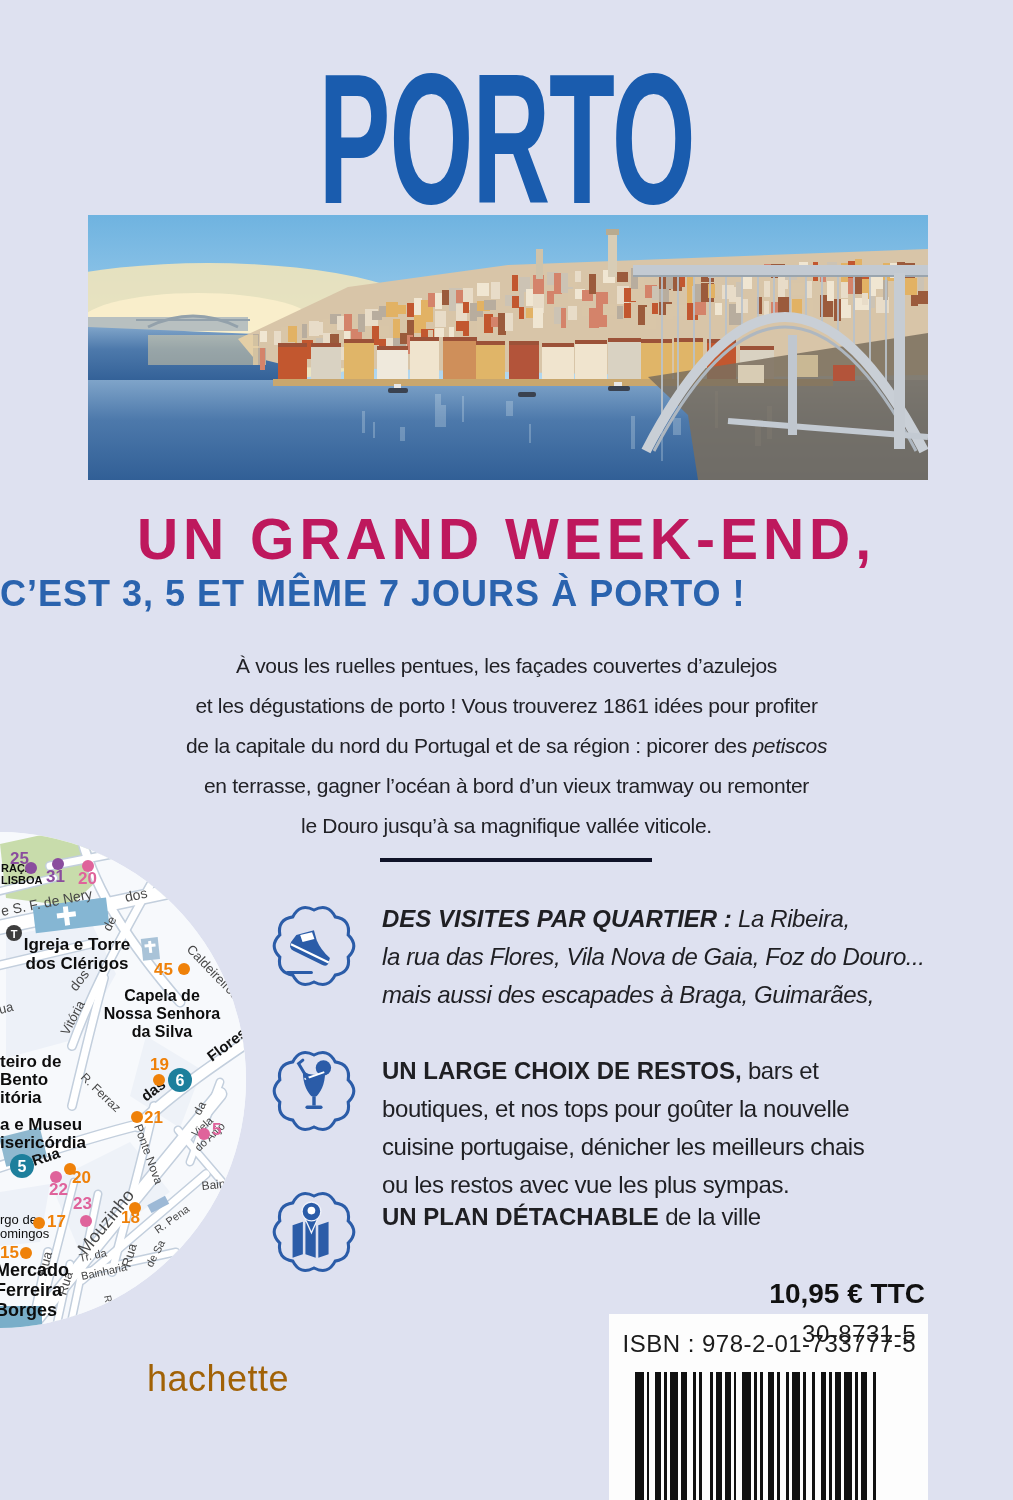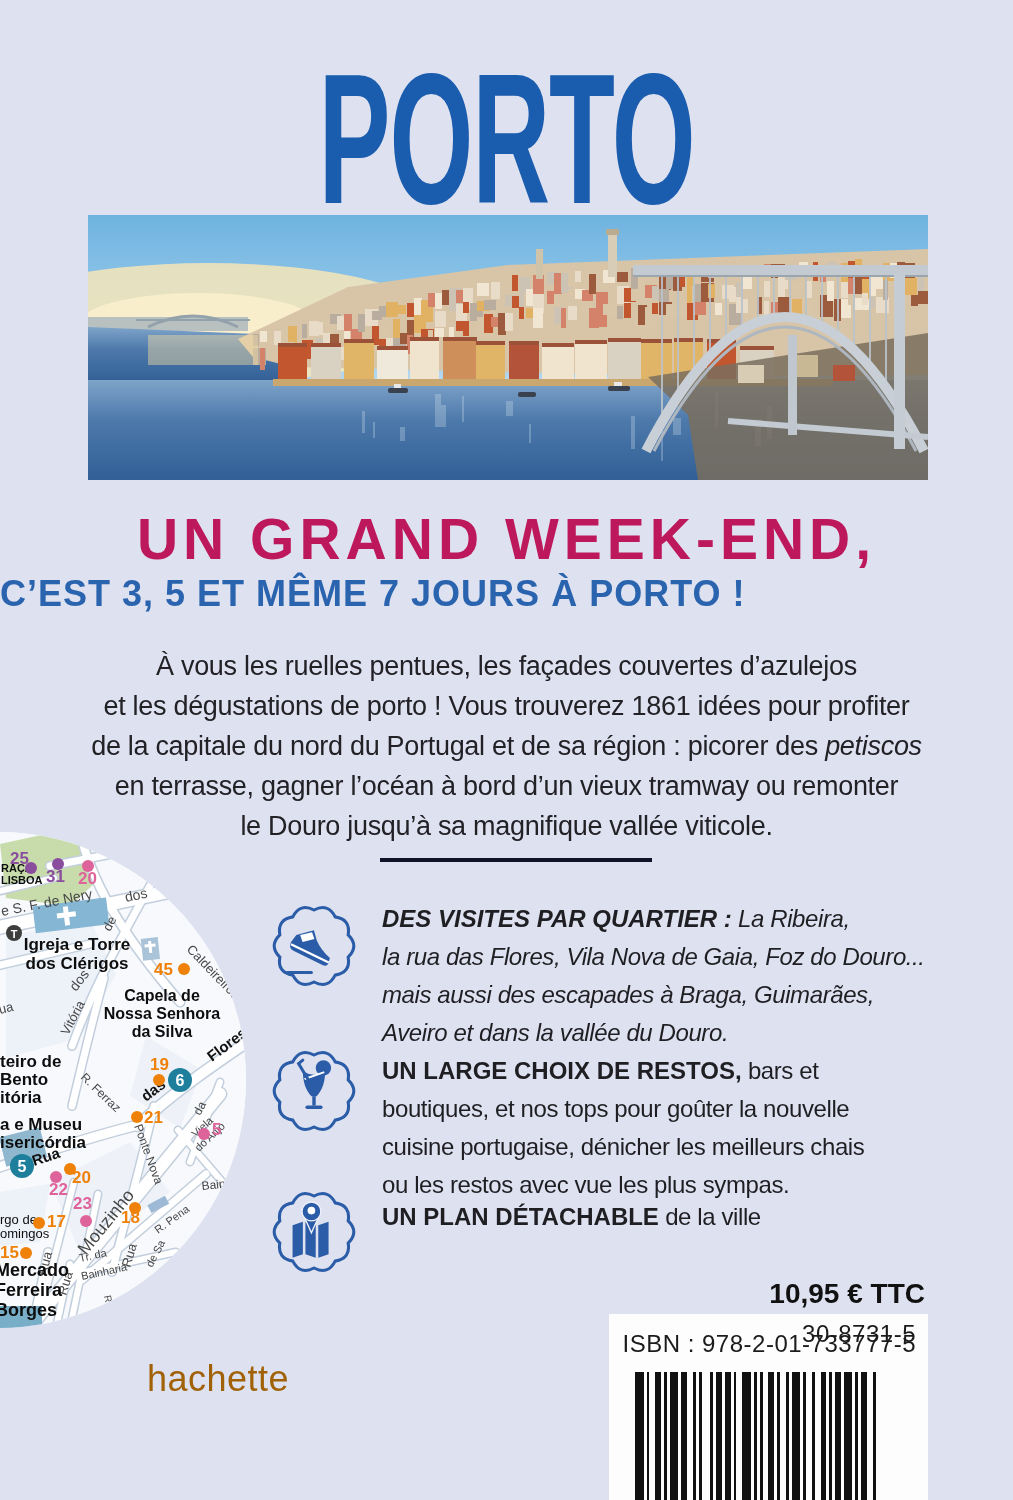--- a/index.html
+++ b/index.html
@@ -12,21 +12,21 @@
          letter-spacing:-2px;}
   
   .photo{left:88px;top:215px;width:840px;height:265px;overflow:hidden;background:#9cc6e4;}
   .photo svg{display:block;}
   
   .h1{top:506px;left:0;width:1013px;text-align:center;font-size:57px;font-weight:bold;
       color:#be185d;letter-spacing:5px;}
   .h2{top:573px;left:0;width:1013px;font-size:36px;font-weight:bold;
       color:#2a63ae;letter-spacing:1px;}
   
-  .intro{top:646px;left:0;width:1013px;text-align:center;font-size:27px;line-height:40px;
+  .intro{top:646px;left:0;width:1013px;text-align:center;font-size:21px;line-height:40px;
          color:#212126;letter-spacing:-.3px;}
   .divider{top:858px;left:380px;width:272px;height:4px;background:#101328;}
   
   .badge{width:96px;height:96px;left:266px;}
   .sec-text{left:382px;width:620px;font-size:24px;line-height:38px;color:#1f1f23;
             letter-spacing:-.4px;white-space:nowrap;}
   .sec-text b{letter-spacing:0;}
   
   .price{top:1278px;left:0;width:925px;text-align:right;font-size:28px;font-weight:bold;color:#111;}
   .isbnbox{left:609px;top:1314px;width:319px;height:186px;background:#fdfdfd;}
@@ -378,21 +378,20 @@
       <path d="M-25,-2 L-9,-16 L-1,-7 Q8,1 22,5 L23,12 Q23,16 17,16 L-20,16 Q-27,16 -27,8 Z"></path>
       <path fill="#fff" d="M-21,-4 L-10,-13 L-4,-7 L-15,2 Z"></path>
       <rect x="-26" y="9" width="49" height="2.6" fill="#fff"></rect>
     </g>
     <line x1="25" y1="87" x2="53" y2="87" stroke="#2b5ca8" stroke-width="3.5" stroke-linecap="round"></line>
       </svg></div>
     <div class="abs sec-text" style="top: 900px; font-style: italic;">
       <div><b>DES VISITES PAR QUARTIER :</b> La Ribeira,</div>
       <div>la rua das Flores, Vila Nova de Gaia, Foz do Douro...</div>
       <div>mais aussi des escapades à Braga, Guimarães,</div>
-      <div>Aveiro et dans la vallée du Douro.</div>
     </div>
     <div class="abs badge" style="top: 1043px;"><svg viewBox="0 0 112 112" width="96" height="96">
         <path d="M56.0,14.0 Q72.4,5.6 80.7,22.0 Q98.9,24.8 95.9,43.0 Q109.0,56.0 95.9,69.0 Q98.9,87.2 80.7,90.0 Q72.4,106.4 56.0,98.0 Q39.6,106.4 31.3,90.0 Q13.1,87.2 16.1,69.0 Q3.0,56.0 16.1,43.0 Q13.1,24.8 31.3,22.0 Q39.6,5.6 56.0,14.0 Z" fill="none" stroke="#2b5ca8" stroke-width="3.6"></path>
         <g fill="#2b5ca8">
       <circle cx="67" cy="29" r="9"></circle>
       <path d="M43,33 C43,50 49,58 53,62 L59,62 C63,58 69,50 69,33 Q56,41 43,33 Z"></path>
       <rect x="54" y="62" width="4" height="11"></rect>
       <rect x="46" y="73" width="20" height="4" rx="2"></rect>
     </g>
     <line x1="45" y1="42" x2="68" y2="34" stroke="#fff" stroke-width="2.2"></line>

